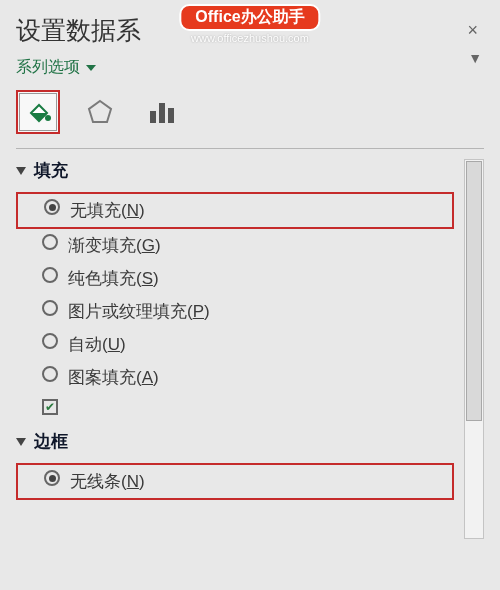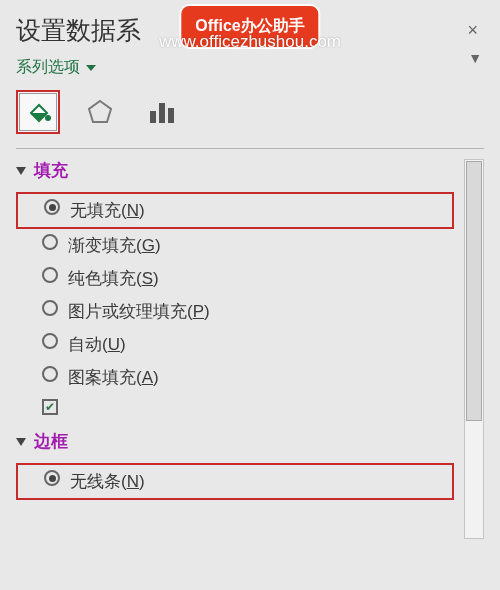--- a/index.html
+++ b/index.html
@@ -106,21 +106,21 @@
     }
     .section-header .tri {
       width: 0; height: 0;
       border-left: 5px solid transparent;
       border-right: 5px solid transparent;
       border-top: 8px solid #444;
     }
     .section-header .label {
       font-size: 17px;
       font-weight: bold;
-      color: #a21caf;
+      color: #0f172a;
     }
     .option-row {
       display: flex;
       gap: 10px;
       padding: 5px 6px 5px 26px;
       font-size: 17px;
       color: #3a3a3a;
     }
     .option-row.highlighted {
       border: 2px solid #c52b2b;
@@ -154,33 +154,33 @@
     .underline-key { text-decoration: underline; }
     .watermark-badge {
       position: absolute;
       top: 4px;
       left: 50%;
       transform: translateX(-50%);
       background: #e63a1e;
       color: #fff;
       font-size: 16px;
       font-weight: bold;
-      padding: 10px 14px;
+      padding: 1px 14px;
       border-radius: 10px;
       border: 2px solid #fff;
       z-index: 10;
       white-space: nowrap;
     }
     .watermark-sub {
       position: absolute;
       top: 32px;
       left: 50%;
       transform: translateX(-50%);
       color: #fff;
-      font-size: 17px;
+      font-size: 11px;
       z-index: 10;
       text-shadow: 0 0 2px rgba(0,0,0,.3);
     }
     .down-chev {
       position: absolute;
       right: 18px;
       top: 50px;
       font-size: 14px;
       color: #666;
     }

